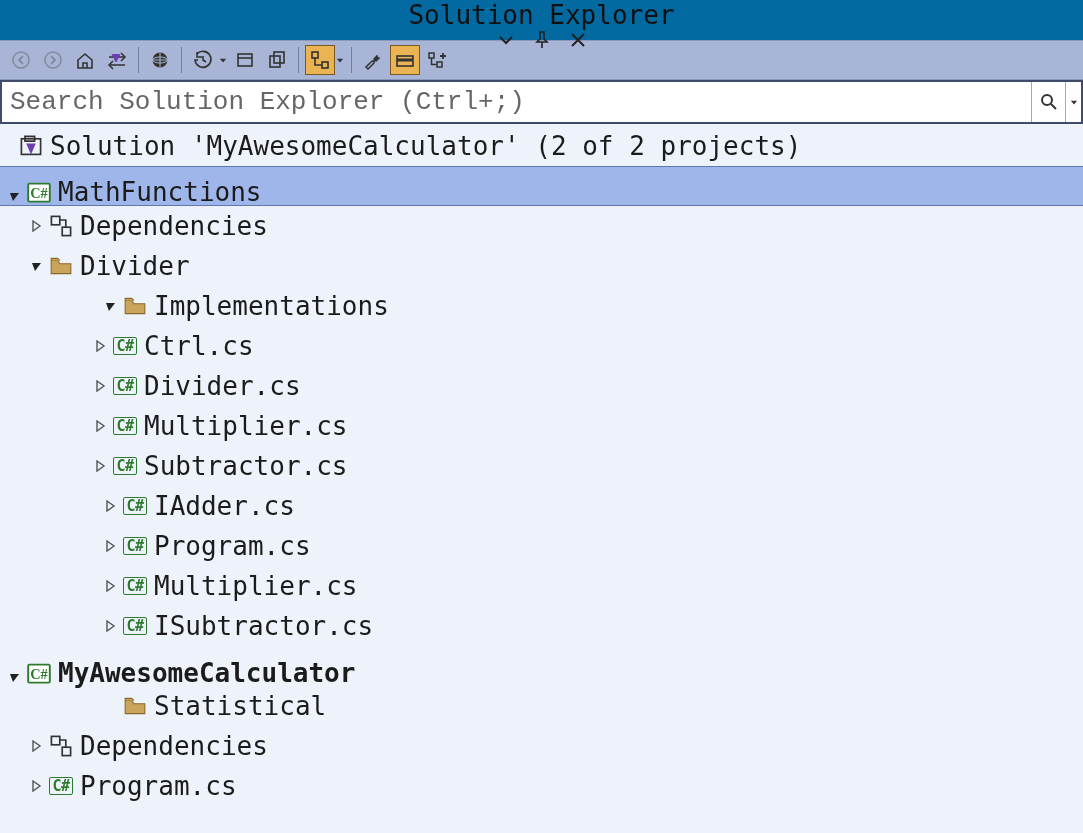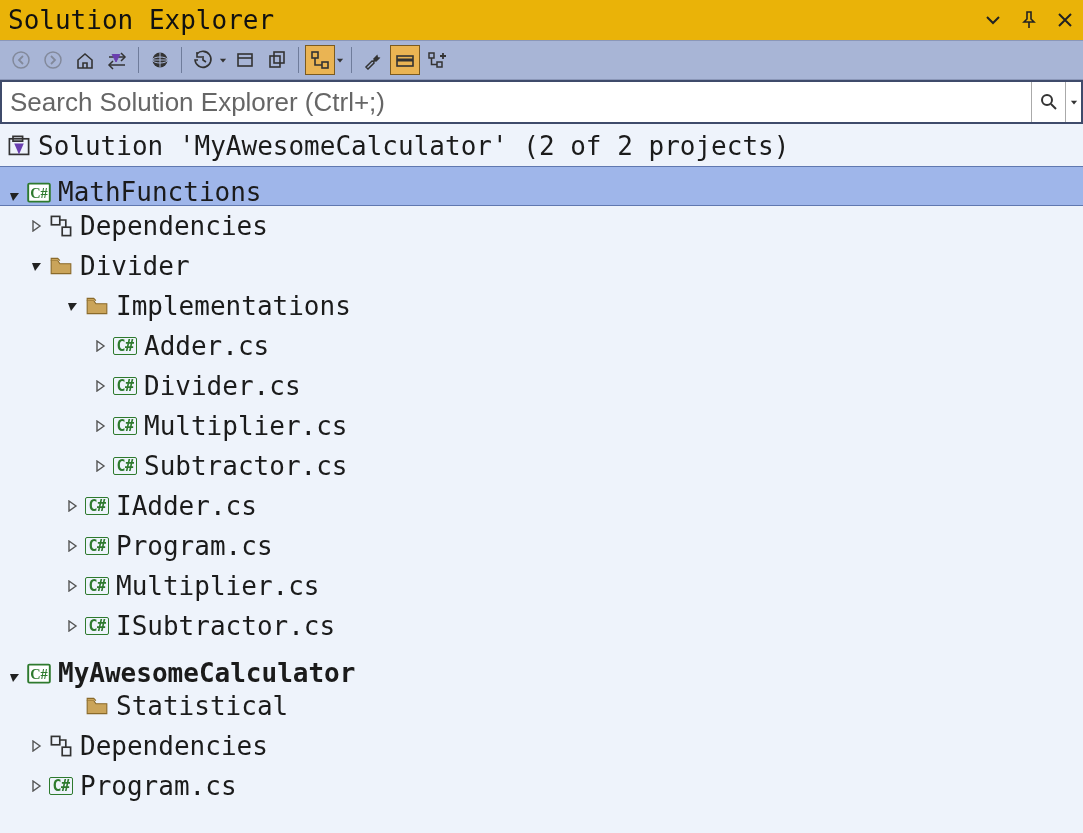--- a/index.html
+++ b/index.html
@@ -10,25 +10,26 @@
     font-size: 24px;
     background: #eef3fb;
     overflow: hidden;
     color: #1b1b1b;
   }
 
   
   .title-bar {
     display: flex; align-items: center;
     height: 40px;
-    background: #eab308;
+    background: #0369a1;
     padding: 0 8px;
     font-size: 26px;
     font-family: Consolas, monospace;
     color: #111;
+    flex-direction: column;
   }
   .title-bar .title-text { flex: 1; }
   .title-bar .win-controls { display: flex; gap: 16px; align-items: center; }
   .win-btn { width: 20px; height: 20px; display:flex; align-items:center; justify-content:center; cursor:pointer; }
 
   
   .toolbar {
     display: flex; align-items: center;
     height: 40px;
     background: #a8b5d6;
@@ -56,21 +57,21 @@
   .search-bar {
     display: flex; align-items: center;
     height: 44px;
     background: #fff;
     border: 2px solid #3f4b6b;
     margin: 0;
   }
   .search-bar input {
     flex: 1;
     border: none; outline: none;
-    font-family: Liberation Sans, sans-serif;
+    font-family: Liberation Mono, monospace;
     font-size: 26px;
     color: #ec4899;
     padding: 0 8px;
     background: transparent;
   }
   .search-bar input::placeholder { color: #666; }
   .search-icon-box {
     width: 34px; height: 100%;
     border-left: 1px solid #aaa;
     display:flex; align-items:center; justify-content:center;
@@ -123,24 +124,24 @@
     color: #2e7a2e;
     border: 1.5px solid #2e7a2e;
     border-radius: 2px;
     padding: 0 2px 0 2px;
     line-height: 1.1;
     letter-spacing: -0.5px;
   }
   .label { font-family: Consolas, monospace; }
 
   
-  .ind0 { padding-left: 6px; }
+  .ind0 { padding-left: 18px; }
   .ind1 { padding-left: 6px; align-items: flex-end; }
   .ind2 { padding-left: 28px; }
-  .ind3 { padding-left: 64px; }
+  .ind3 { padding-left: 64px; margin-left: 38px; }
   .ind4 { padding-left: 92px; }
 
 </style>
 </head>
 <body>
 
 <svg width="0" height="0" style="position:absolute">
   <defs>
 
     <g id="i-back">
@@ -447,21 +448,21 @@
 
   <div class="tree-row ind4">
     <span class="expander">
         <svg viewBox="0 0 12 12">
           <use href="#i-closed"></use>
         </svg>
       </span>
     <span class="node-icon">
         <span class="cs-badge">C#</span>
       </span>
-    <span class="label">Adder.cs</span>
+    <span class="label">Ctrl.cs</span>
   </div>
   <div class="tree-row ind4">
     <span class="expander">
         <svg viewBox="0 0 12 12">
           <use href="#i-closed"></use>
         </svg>
       </span>
     <span class="node-icon">
         <span class="cs-badge">C#</span>
       </span>

